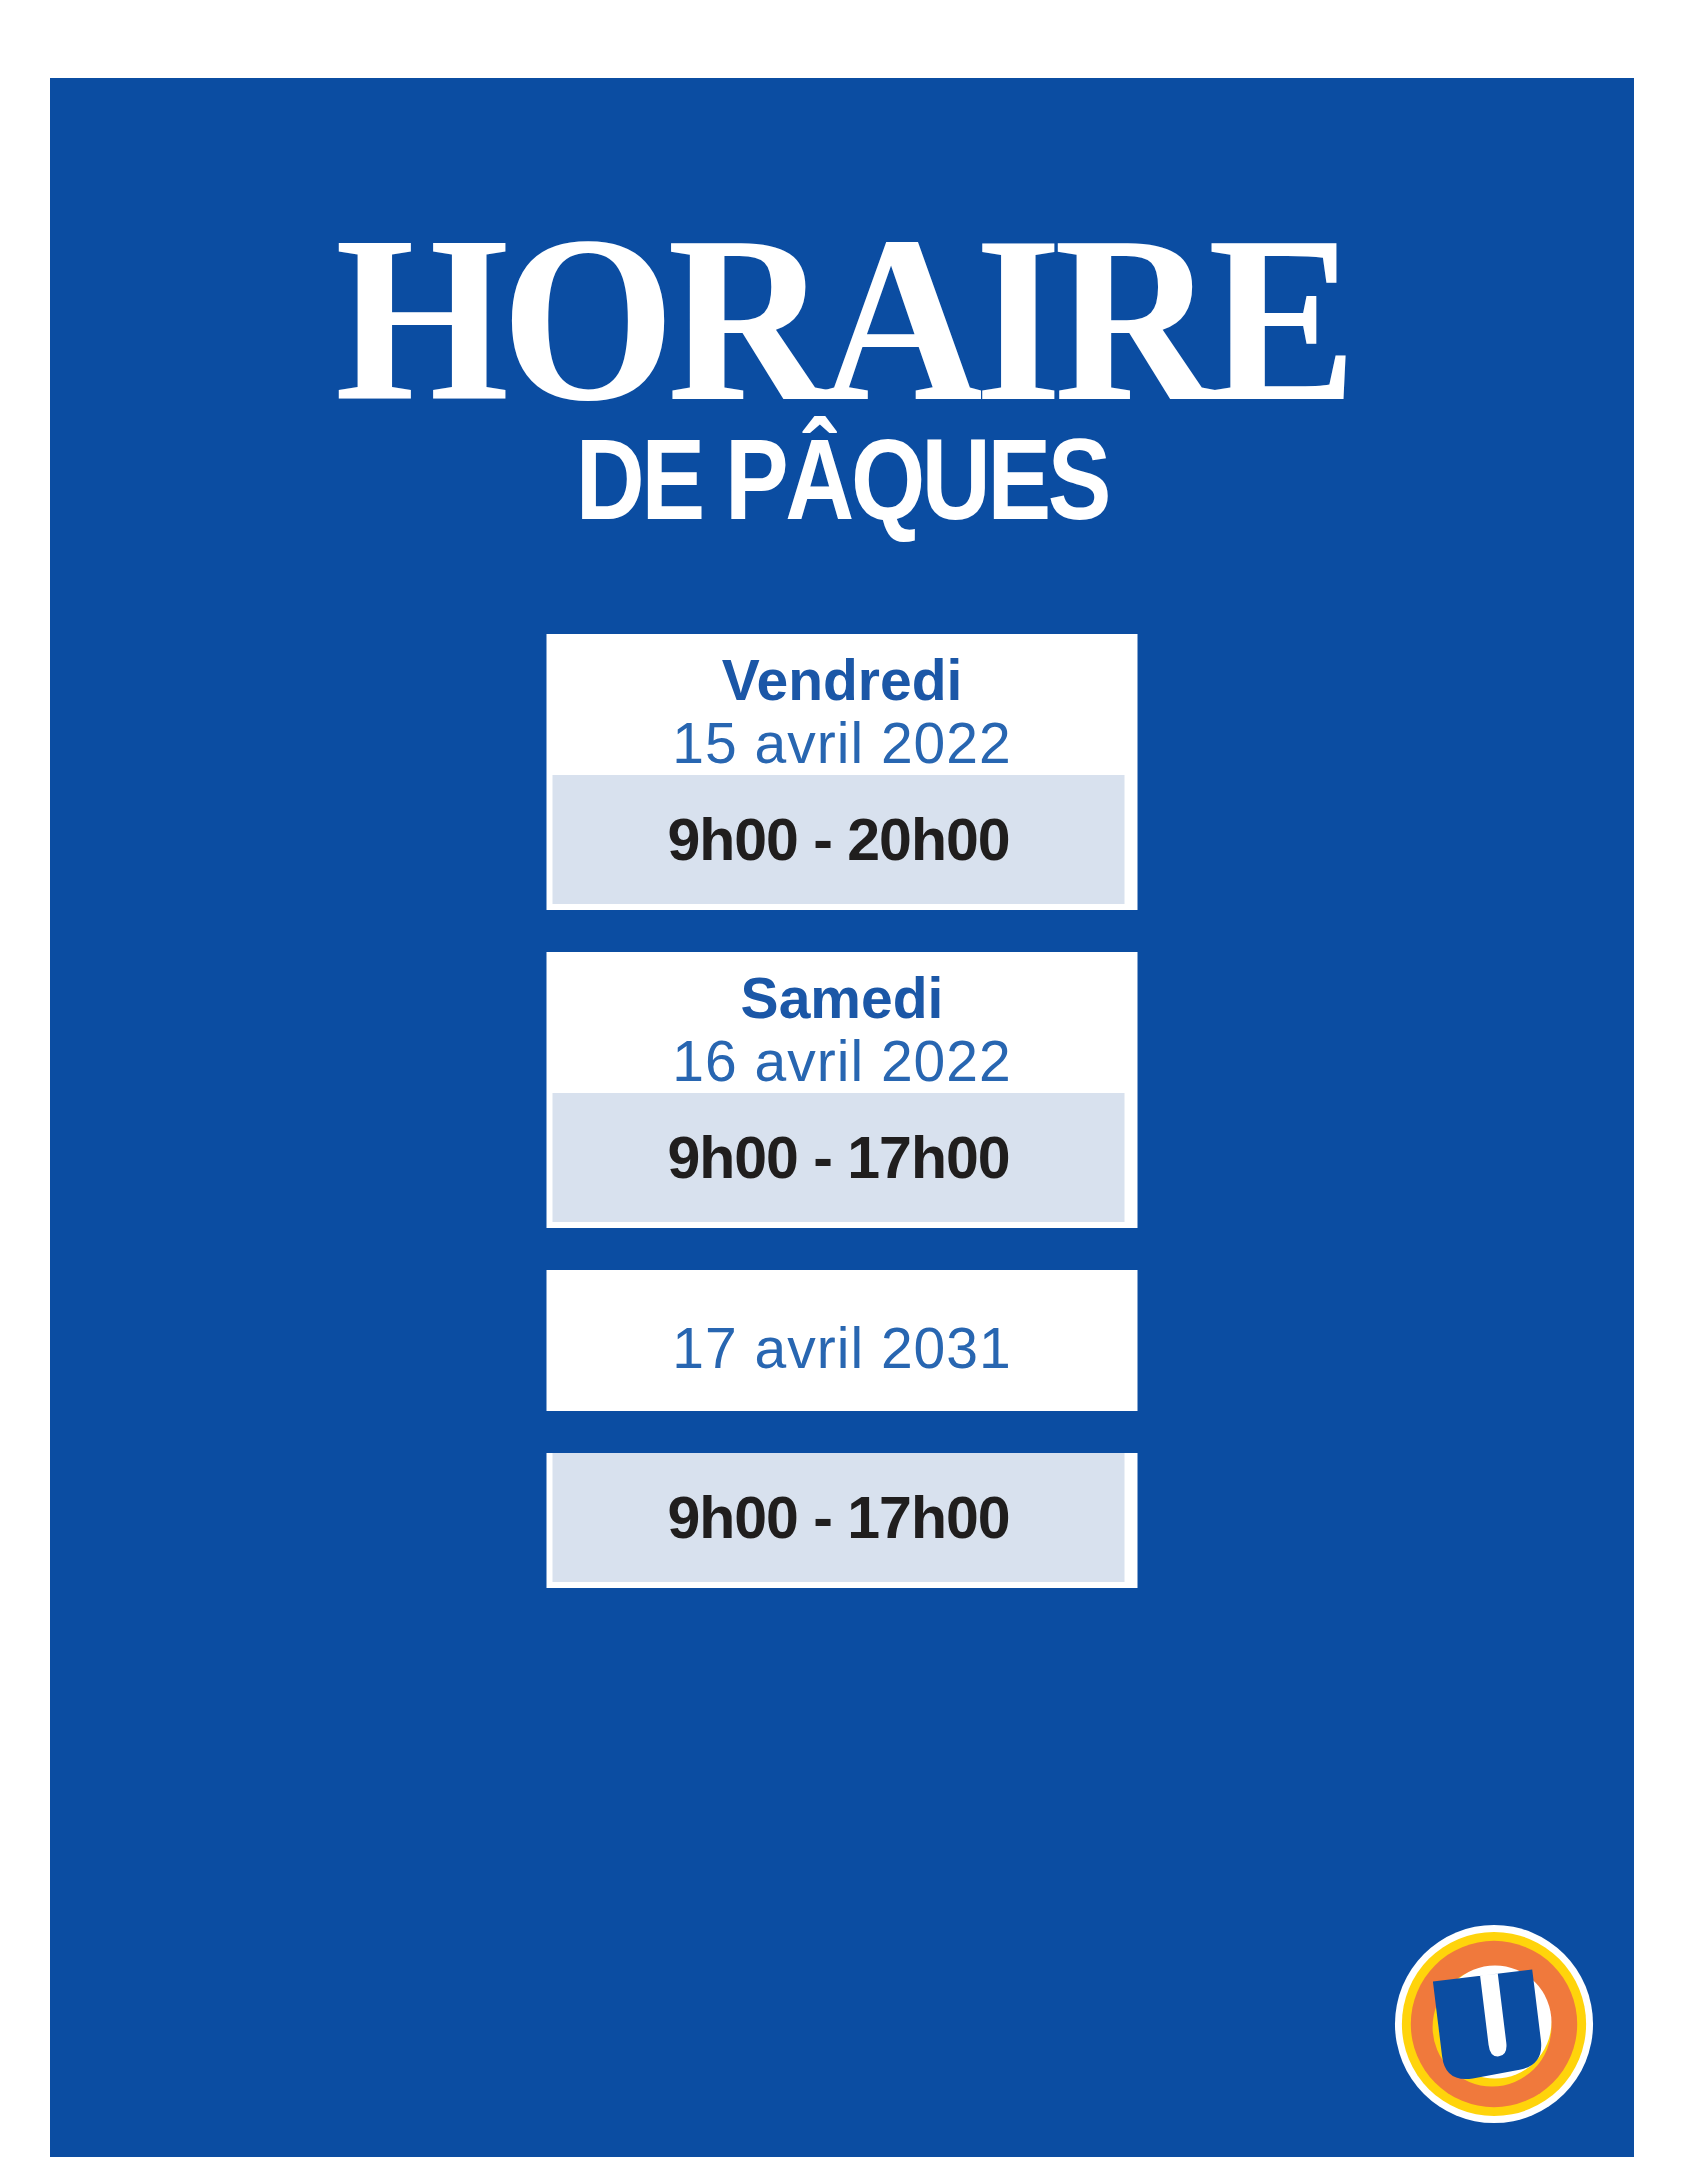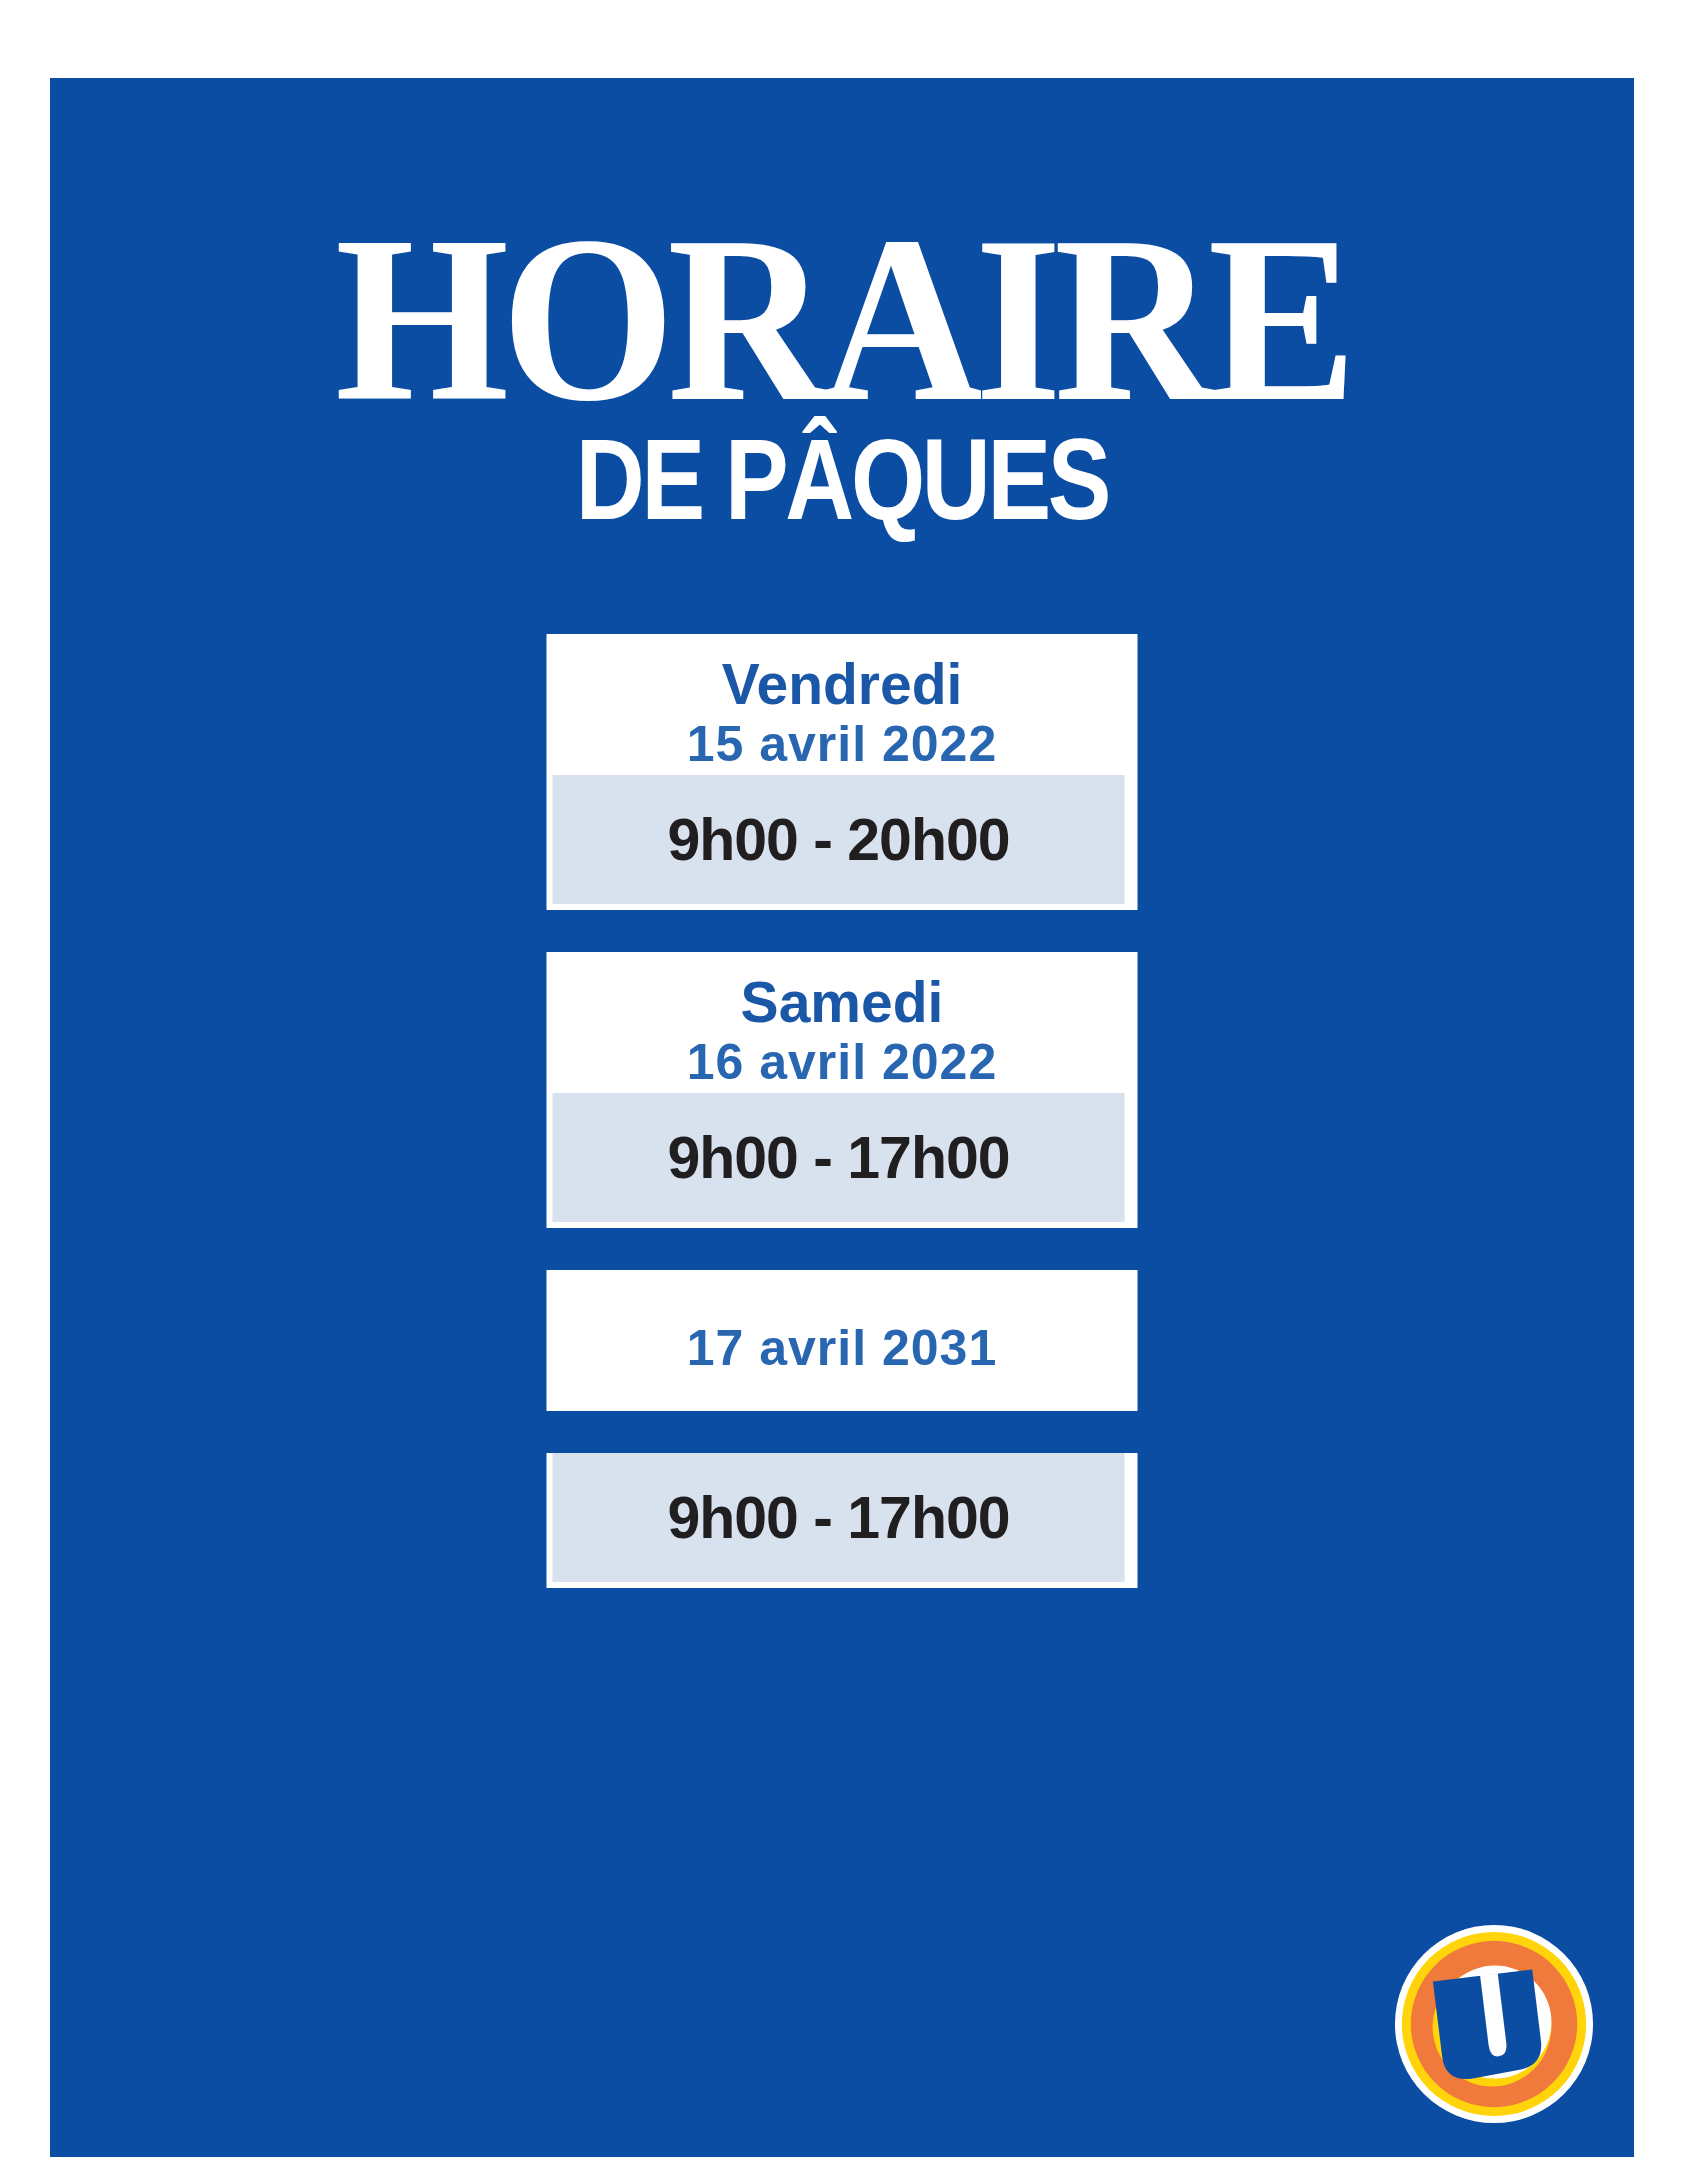--- a/index.html
+++ b/index.html
@@ -63,22 +63,22 @@
     padding-top:16px;
     box-sizing:border-box;
   }
   .day{
     font-weight:bold;
     font-size:57px;
     line-height:1.05;
     color:var(--day,#1B57A7);
   }
   .date{
-    font-weight:bold;
-    font-size:50px;
+    font-weight:normal;
+    font-size:57px;
     line-height:1.05;
     letter-spacing:1px;
     color:var(--date,#2866B1);
   }
   .card-body-wrap{
     padding:0 13px 6px 6px;
   }
   .card-body{
     height:129px;
     background:var(--body,#D8E1EE);

